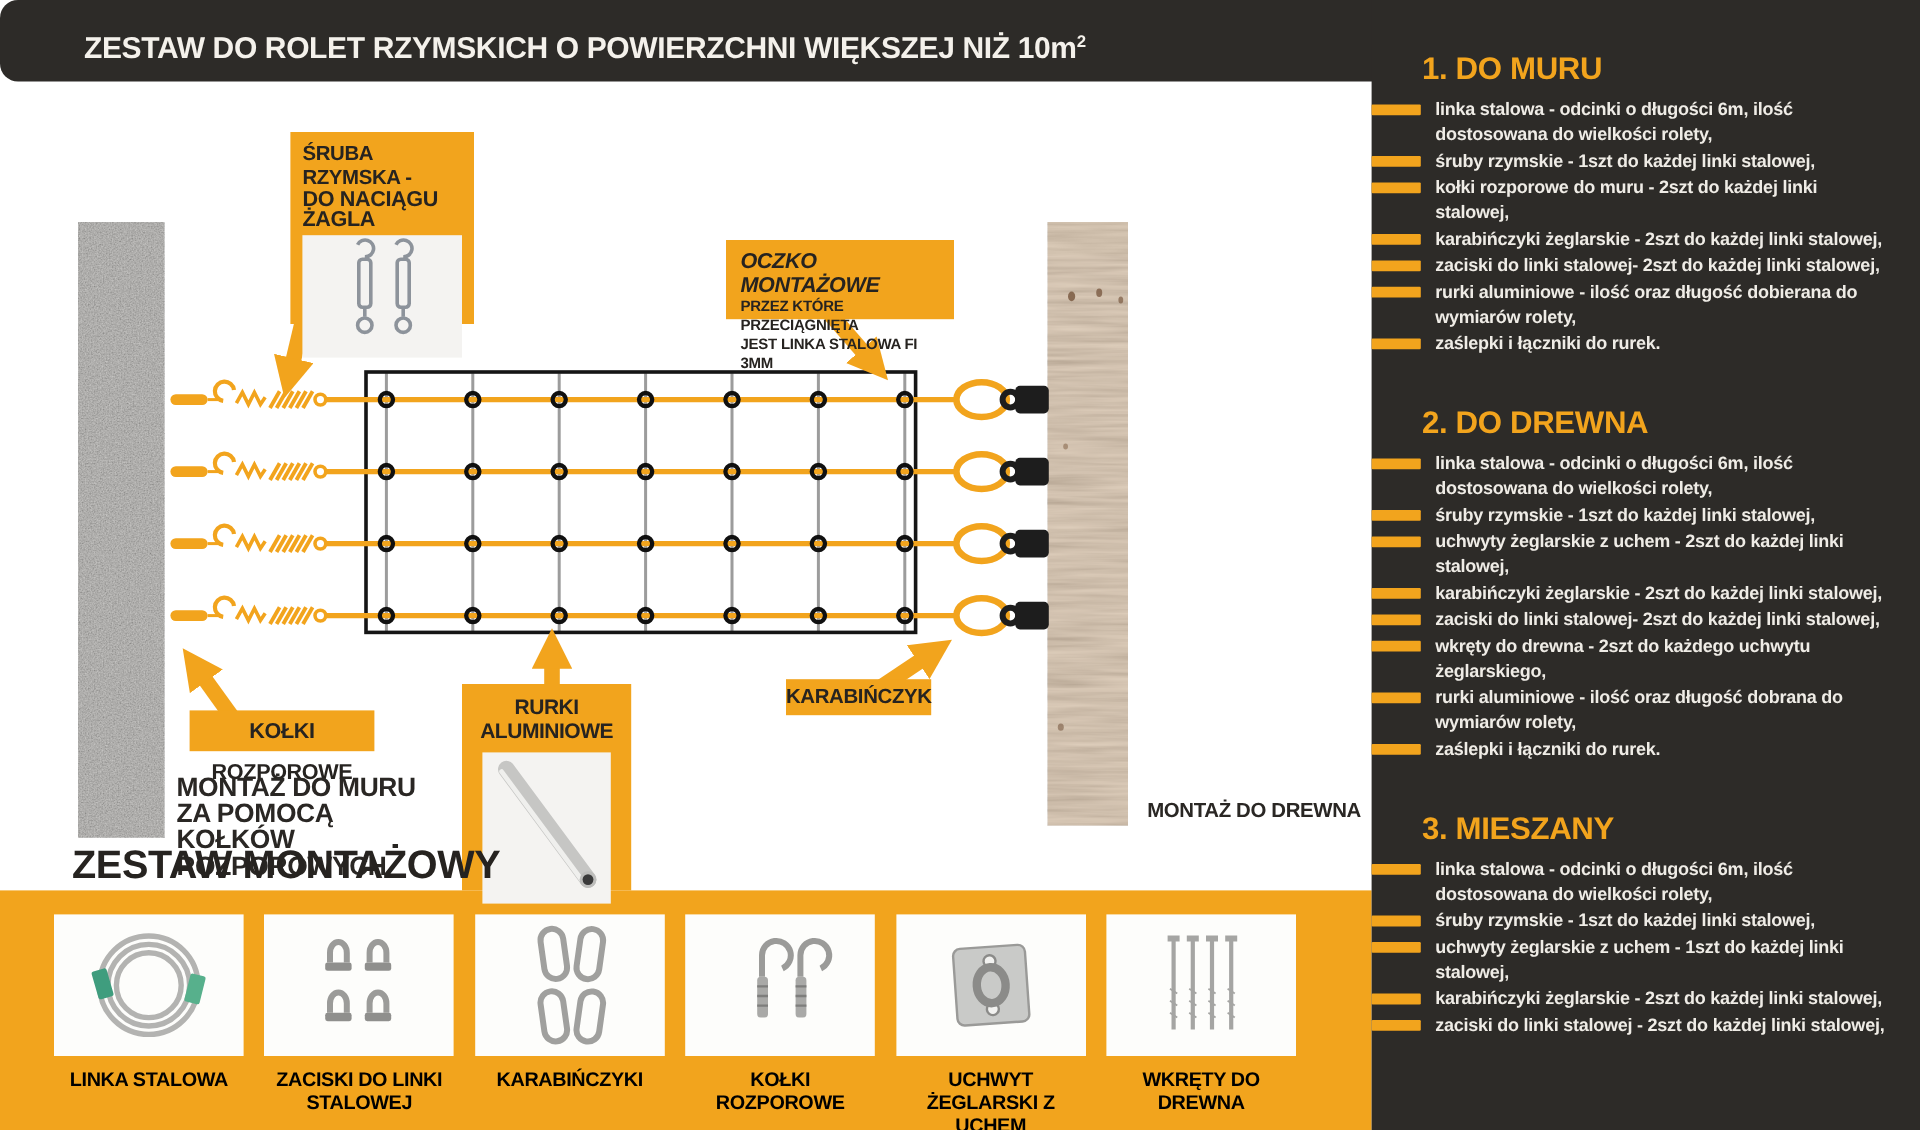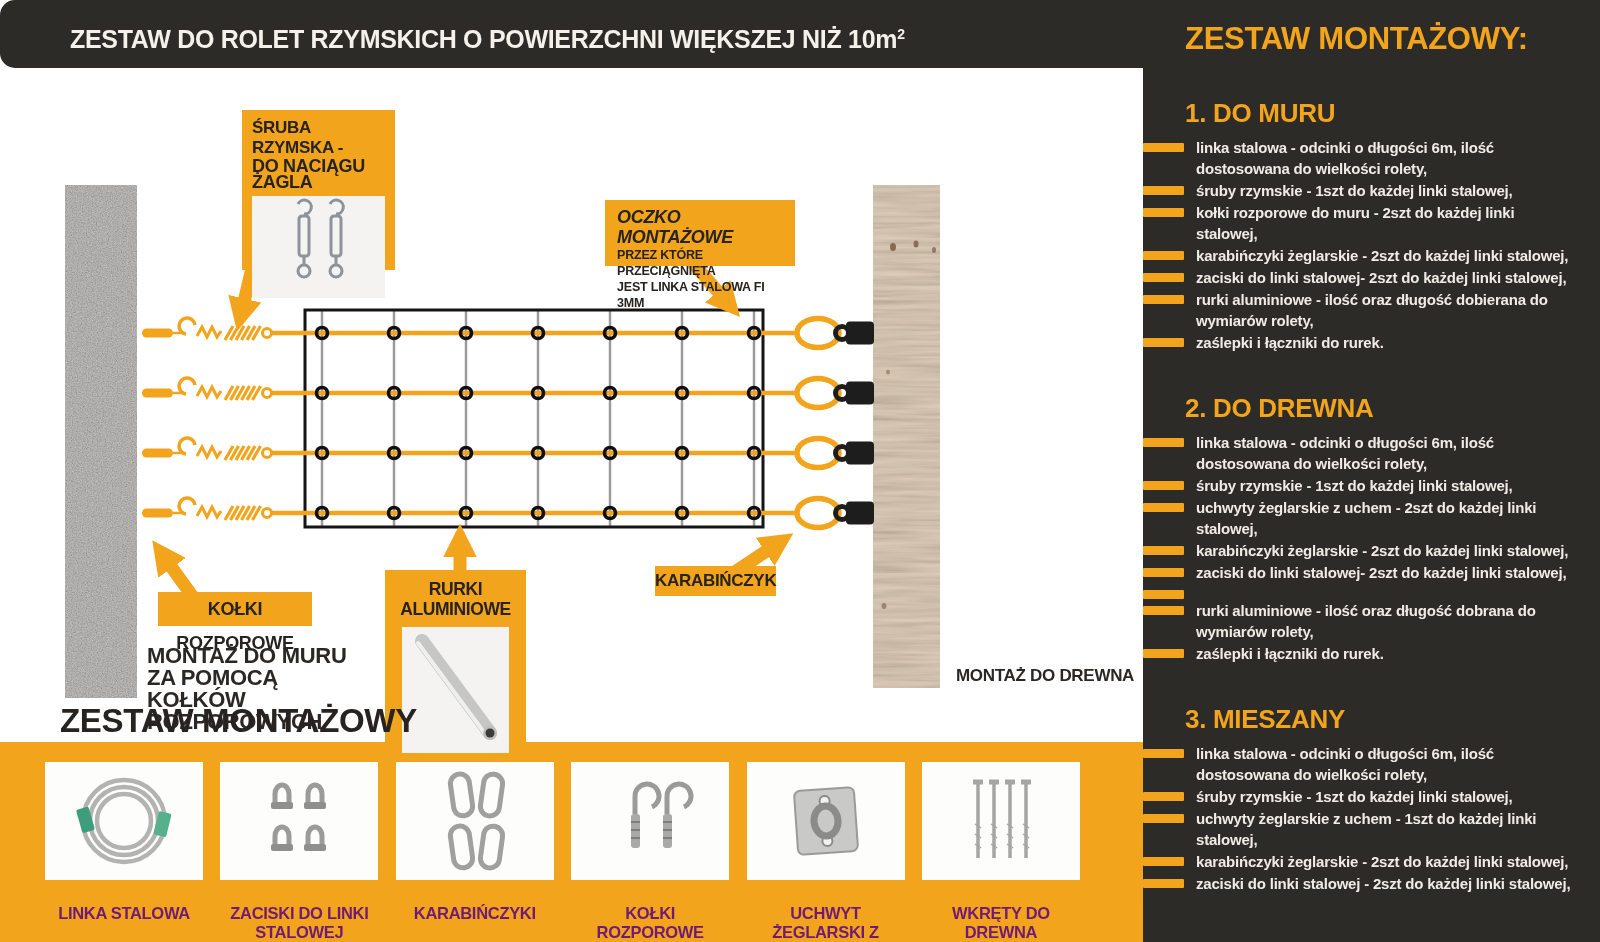--- a/index.html
+++ b/index.html
@@ -69,22 +69,22 @@
   .bottom-heading{
     position:absolute;left:60px;top:702px;z-index:3;
     font-size:33px;font-weight:bold;color:#262320;letter-spacing:-0.3px;
   }
   
   .strip{position:absolute;left:0;top:742px;width:1143px;height:200px;background:var(--accent);}
   .cards{position:absolute;left:45px;top:20px;width:1035px;display:flex;justify-content:space-between;}
   .card{width:158px;}
   .card .photo{width:158px;height:118px;background:#fdfdfb;}
   .card .plabel{
-    margin-top:24px;text-align:center;font-size:16.5px;font-weight:bold;
-    color:#701a75;line-height:19px;letter-spacing:-0.3px;
+    margin-top:11px;text-align:center;font-size:16.5px;font-weight:bold;
+    color:#000000;line-height:19px;letter-spacing:-0.3px;
   }
 </style>
 </head>
 <body>
 
 <div class="topbar">
   <h1><span>ZESTAW DO ROLET RZYMSKICH O POWIERZCHNI WIĘKSZEJ NIŻ 10m</span><sup>2</sup></h1>
 </div>
 
 <svg class="scene" viewBox="0 68 1143 674" width="1143" height="674" xmlns="http://www.w3.org/2000/svg">
@@ -378,21 +378,20 @@
           </g>
         </svg>
       </div>
       <div class="plabel">WKRĘTY DO DREWNA</div>
     </div>
 
   </div>
 </div>
 
 <div class="sidebar">
-  <div class="sb-title">ZESTAW MONTAŻOWY:</div>
 
   <div class="sb-h first">1. DO MURU</div>
   <div class="sb-items">
     <div class="li">
         <span class="bullet"></span>
         <span class="t">linka stalowa - odcinki o długości 6m, ilość dostosowana do wielkości rolety,</span>
       </div>
     <div class="li">
         <span class="bullet"></span>
         <span class="t">śruby rzymskie - 1szt do każdej linki stalowej,</span>
@@ -436,20 +435,21 @@
     <div class="li">
         <span class="bullet"></span>
         <span class="t">karabińczyki żeglarskie - 2szt do każdej linki stalowej,</span>
       </div>
     <div class="li">
         <span class="bullet"></span>
         <span class="t">zaciski do linki stalowej- 2szt do każdej linki stalowej,</span>
       </div>
     <div class="li">
         <span class="bullet"></span>
+        <span class="t">wkręty do drewna - 2szt do każdego uchwytu żeglarskiego,</span>
       </div>
     <div class="li">
         <span class="bullet"></span>
         <span class="t">rurki aluminiowe - ilość oraz długość dobrana do wymiarów rolety,</span>
       </div>
     <div class="li">
         <span class="bullet"></span>
         <span class="t">zaślepki i łączniki do rurek.</span>
       </div>
   </div>

